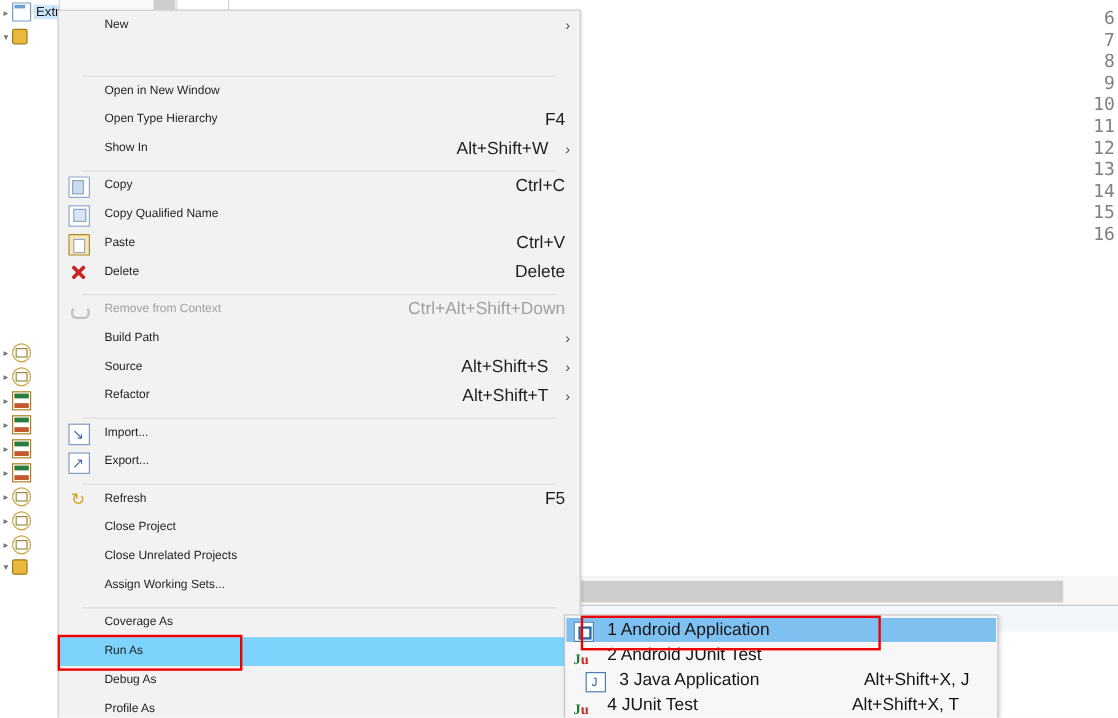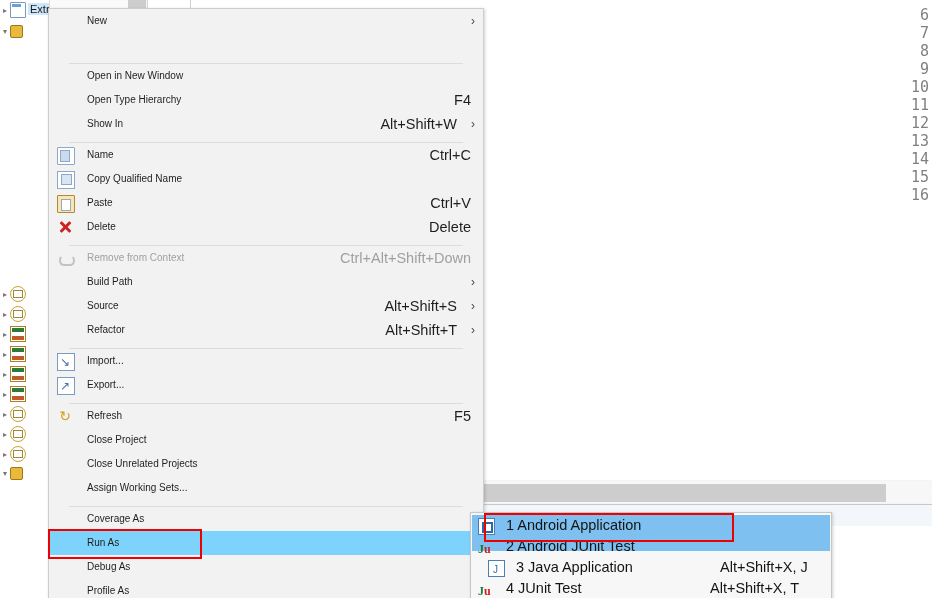--- a/index.html
+++ b/index.html
@@ -91,21 +91,21 @@
 
   
   .hl{position:absolute;border:2px solid #ee0000;pointer-events:none;}
 
   
   #submenu{
     left:470px;top:512px;width:360px;height:86px;
     background:#f7f7f7;border:1px solid #c6c6c6;
     box-shadow:1px 1px 3px rgba(0,0,0,.18);overflow:hidden;
   }
-  .smi{position:relative;height:36px;line-height:21px;white-space:nowrap;padding-left:44px;}
+  .smi{position:relative;height:20px;line-height:21px;white-space:nowrap;padding-left:44px;}
   .smi.sel{background:#7ec0f0;}
   .smi .smic{position:absolute;left:6px;top:3px;width:15px;height:15px;}
   .smi .smlbl{position:absolute;left:34px;top:0;font-size:14.5px;color:#141414;}
   .smi .smacc{position:absolute;left:238px;top:0;font-size:14.5px;color:#141414;}
   .i-androidapp{background:#ffffff;border:1px solid #4d7fae;position:relative;}
   .i-androidapp:after{content:"";position:absolute;left:3px;top:3px;width:7px;height:7px;border:2px solid #2b6aa8;}
   .i-junit{position:relative;font-family:"Liberation Serif",serif;font-size:12px;color:#1a7a3a;font-weight:bold;}
   .i-junit .ju-j{color:#1a7a3a;}
   .i-junit .ju-u{color:#cc2222;}
   .i-javaapp{background:#ffffff;border:1px solid #4d7fae;position:relative;}
@@ -189,21 +189,21 @@
       <span class="macc" style="right: 12px;">F4</span>
     </div>
     <div class="mi" style="position: absolute; left: 0px; right: 0px; top: 103px;">
       <span class="mlbl">Show In</span>
       <span class="macc">Alt+Shift+W</span>
       <span class="marrow">›</span>
     </div>
     <div class="msep" style="position: absolute; left: 10px; right: 10px; top: 130px;"></div>
     <div class="mi" style="position: absolute; left: 0px; right: 0px; top: 134px;">
       <span class="mic i-copy"></span>
-      <span class="mlbl">Name</span>
+      <span class="mlbl">Copy</span>
       <span class="macc" style="right: 12px;">Ctrl+C</span>
     </div>
     <div class="mi" style="position: absolute; left: 0px; right: 0px; top: 158px;">
       <span class="mic i-copyq"></span>
       <span class="mlbl">Copy Qualified Name</span>
     </div>
     <div class="mi" style="position: absolute; left: 0px; right: 0px; top: 182px;">
       <span class="mic i-paste"></span>
       <span class="mlbl">Paste</span>
       <span class="macc" style="right: 12px;">Ctrl+V</span>

